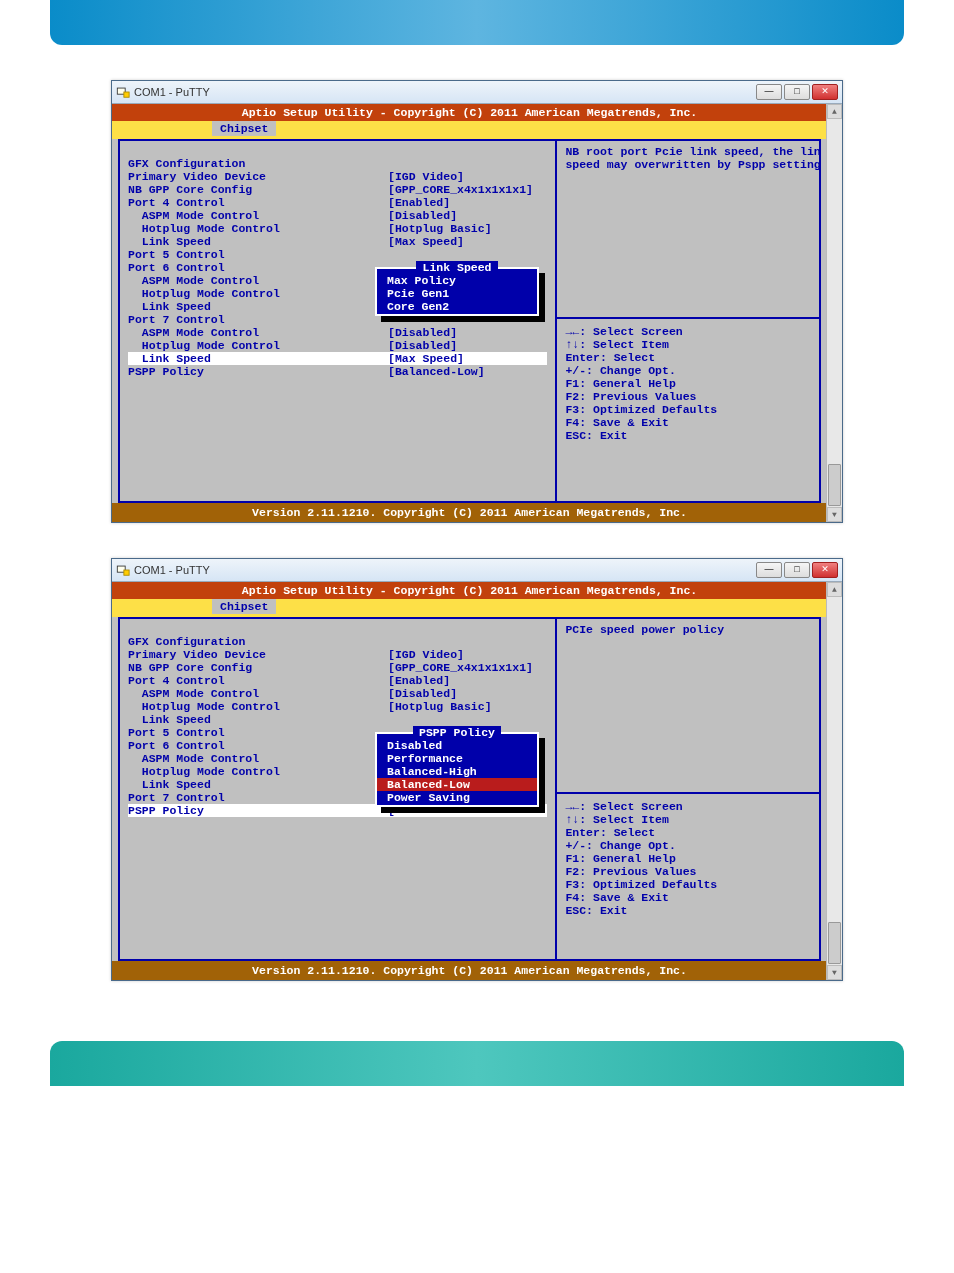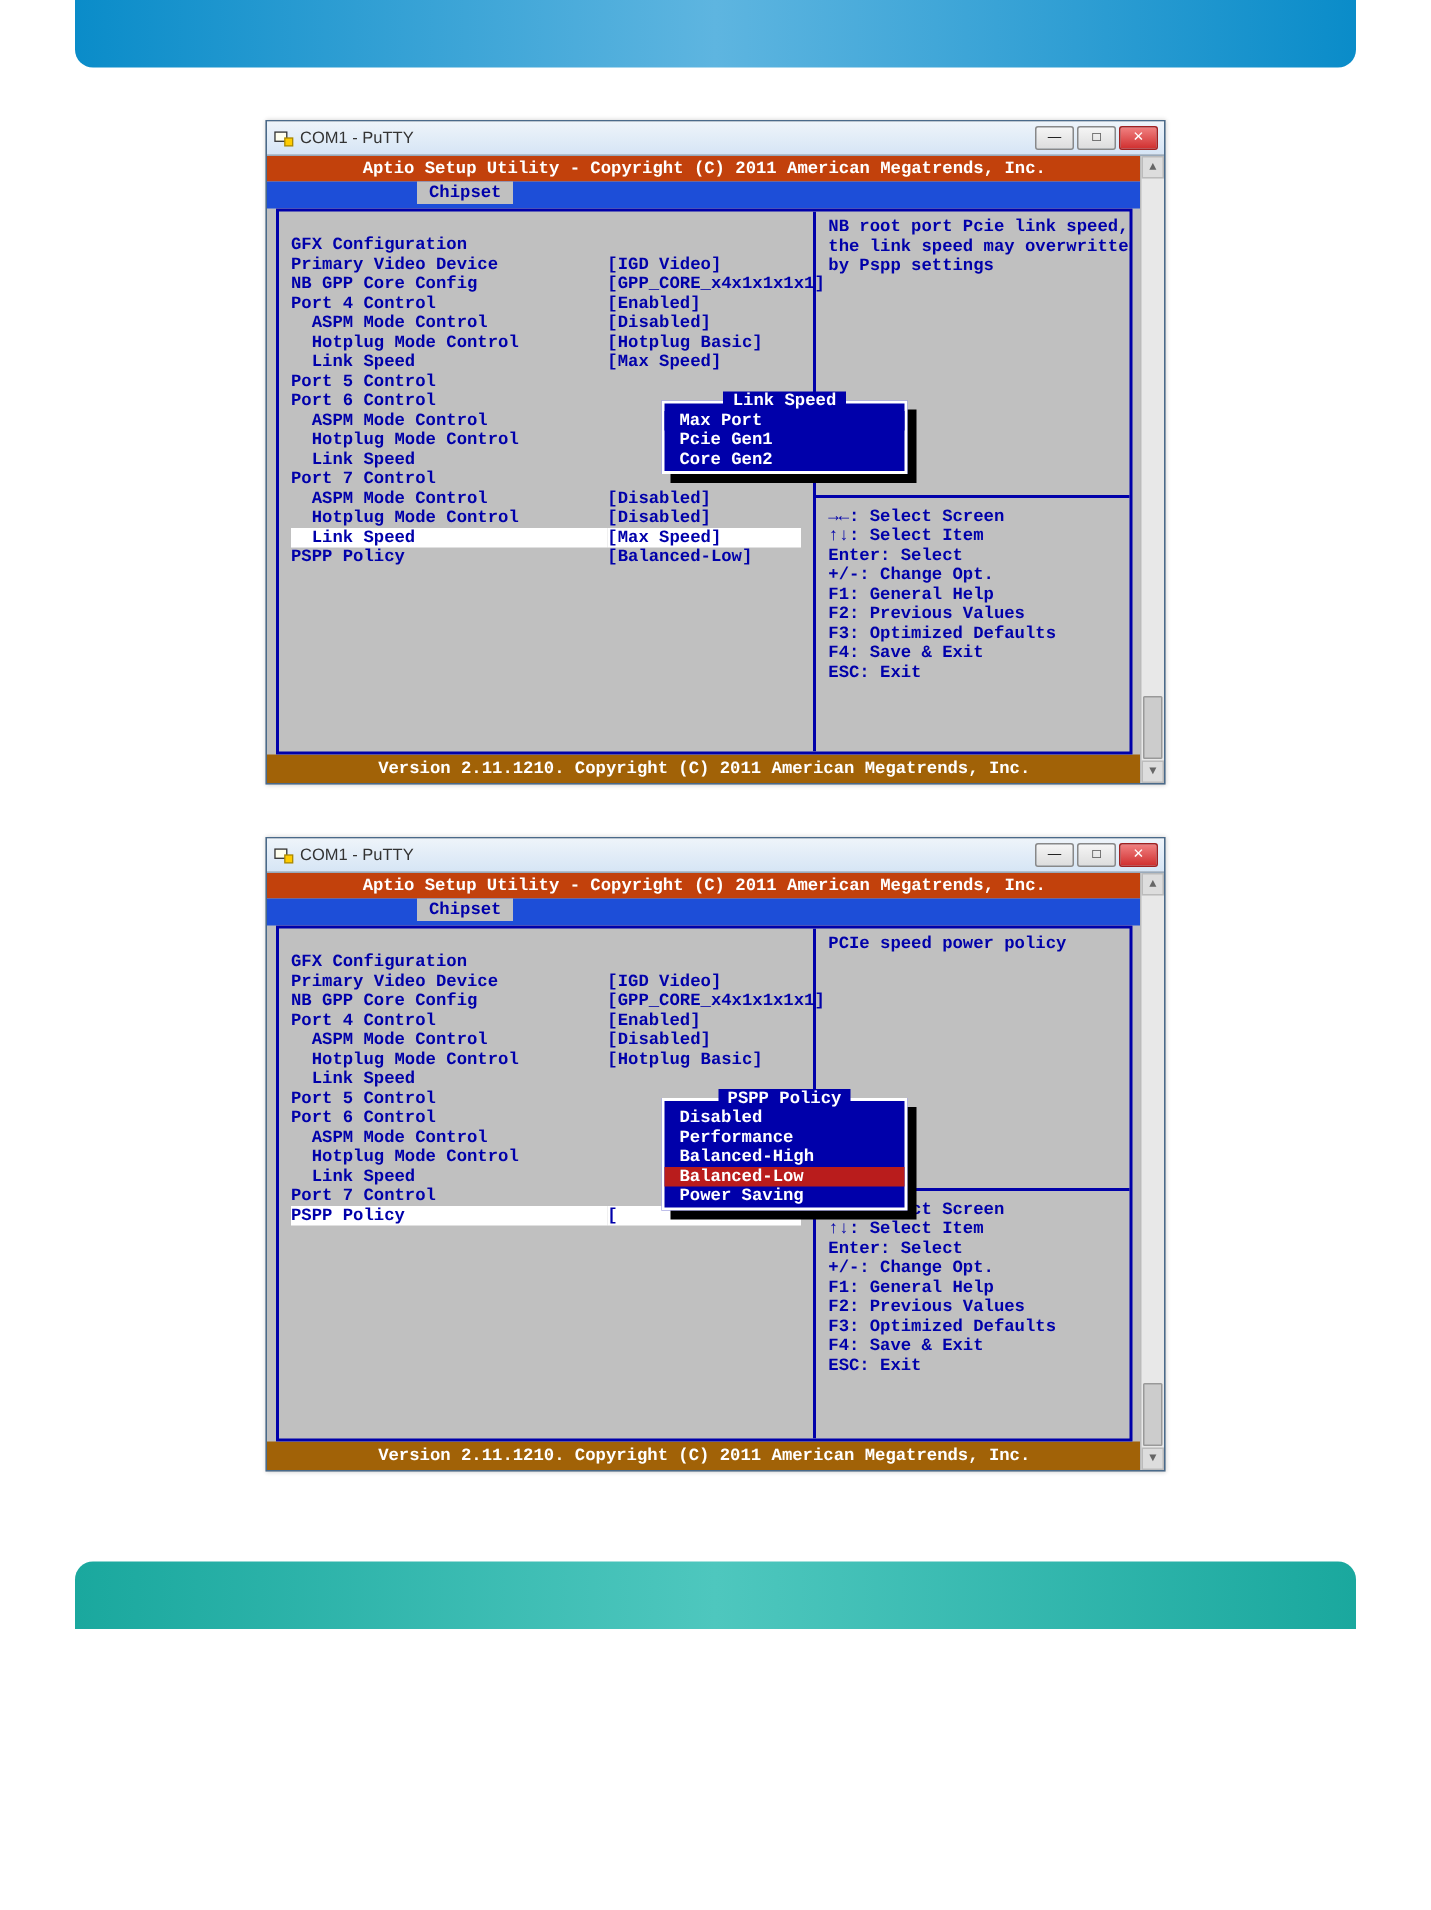--- a/index.html
+++ b/index.html
@@ -17,21 +17,21 @@
   }
   .bottom-banner {
     height: 45px;
     background: linear-gradient(to right, #1aa89e, #4ec7be, #1aa89e);
     margin: 0 50px;
     border-radius: 12px 12px 0 0;
     margin-top: 60px;
   }
   .screenshot-wrap {
     margin: 35px auto 20px auto;
-    width: 600px;
+    width: 732px;
   }
   .putty-window {
     border: 1px solid #4a6a8a;
     background: #c0c0c0;
     box-shadow: 0 0 3px rgba(0,0,0,0.2);
   }
   .titlebar {
     background: linear-gradient(to bottom, #eef4fa, #d6e5f5);
     height: 22px;
     display: flex;
@@ -121,21 +121,21 @@
     border-radius:1px;
   }
   .bios-header {
     background: #c2410c;
     color: #ffffff;
     padding: 2px 0;
     text-align: center;
     white-space: pre;
   }
   .bios-tabs {
-    background: #1d4ed8;
+    background: #fde047;
     color: #ffffff;
     padding: 0 0 3px 100px;
   }
   .bios-tab {
     background: #c0c0c0;
     color: #0000aa;
     padding: 1px 8px;
     display:inline-block;
   }
   .bios-body {
@@ -323,21 +323,21 @@
                 <div class="bios-label" style="background: rgb(255, 255, 255); color: rgb(0, 0, 170);">  Link Speed</div>
                 <div class="bios-value" style="background: rgb(255, 255, 255); color: rgb(0, 0, 170);">[Max Speed]</div>
               </div>
               <div class="bios-row">
                 <div class="bios-label">PSPP Policy</div>
                 <div class="bios-value">[Balanced-Low]</div>
               </div>
               <div class="popup" id="s1-popup" style="left:255px; top:126px; width:160px;">
               <div class="popup-title"><span>Link Speed</span></div>
               <div id="s1-popup-items">
-                  <div class="popup-item sel" style="background: rgb(0, 0, 170); color: rgb(255, 255, 255);">Max Port</div>
+                  <div class="popup-item sel" style="background: rgb(0, 0, 170); color: rgb(255, 255, 255);">Max Policy</div>
                   <div class="popup-item">Pcie Gen1</div>
                   <div class="popup-item">Core Gen2</div>
                 </div>
             </div>
           </div>
           <div class="bios-right">
             <div style="white-space:normal;">NB root port Pcie link speed, the link speed may overwritten by Pspp settings</div>
             <div style="height:140px;"></div>
             <div class="bios-hint-divider"></div>
             <div id="s1-hints">

